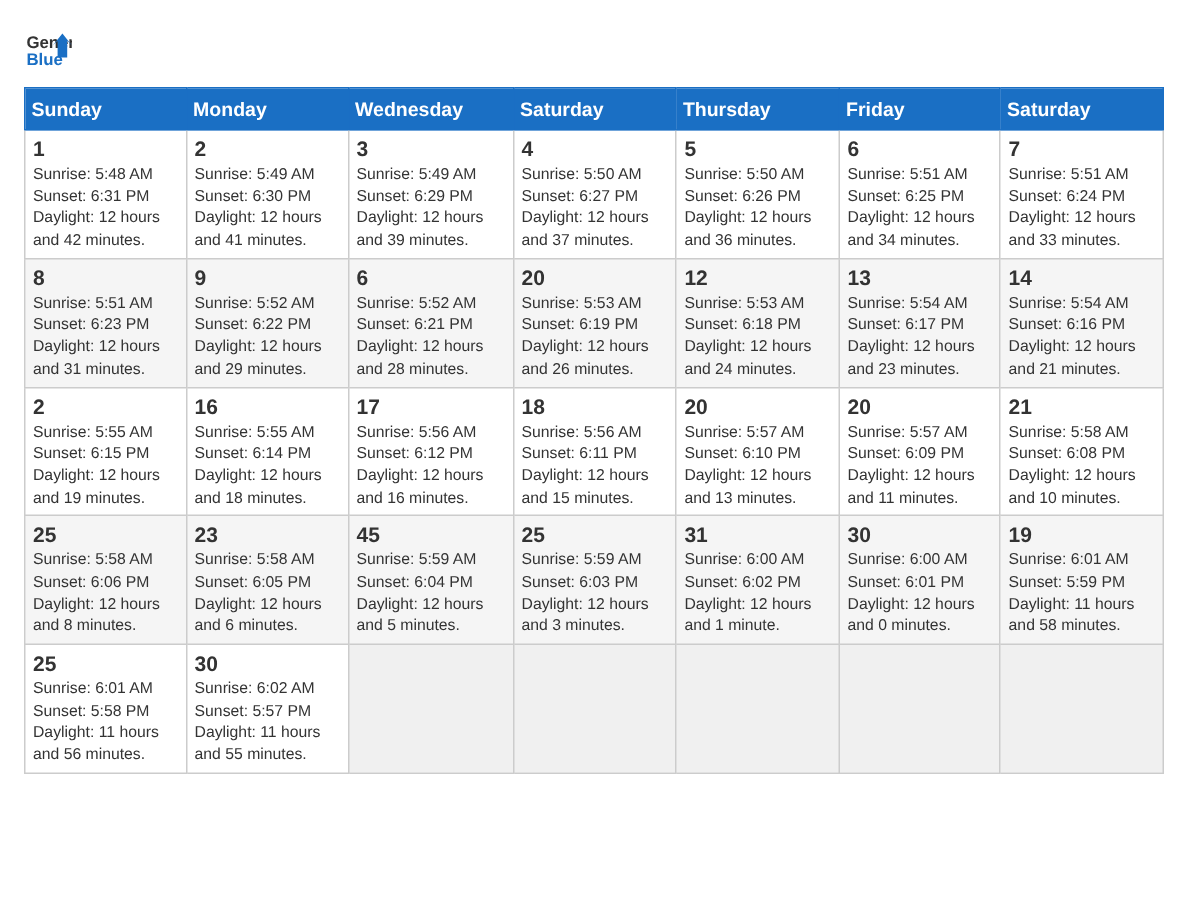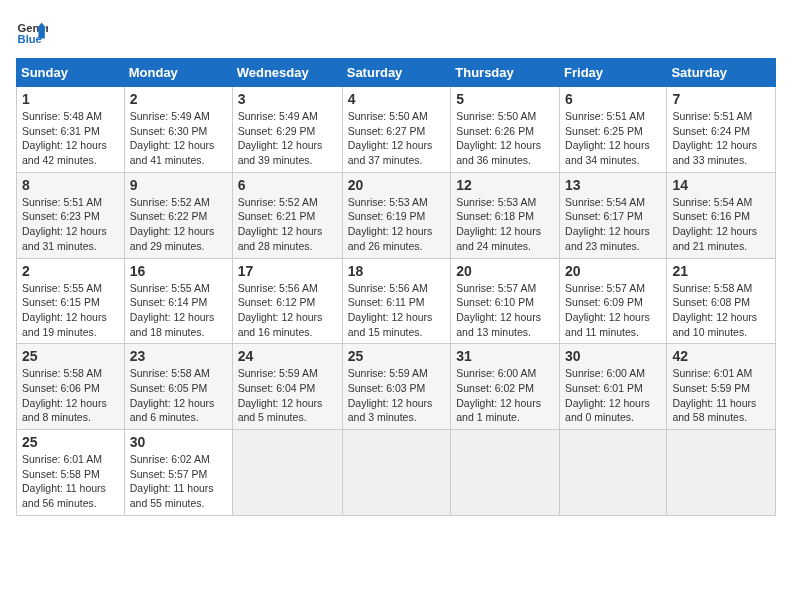--- a/index.html
+++ b/index.html
@@ -294,21 +294,21 @@
       </td>
         <td>
         <span class="day-num">23</span>
         <div class="day-detail">
           Sunrise: 5:58 AM<br>
           Sunset: 6:05 PM<br>
           Daylight: 12 hours and 6 minutes.
         </div>
       </td>
         <td>
-        <span class="day-num">24</span>
+        <span class="day-num">45</span>
         <div class="day-detail">
           Sunrise: 5:59 AM<br>
           Sunset: 6:04 PM<br>
           Daylight: 12 hours and 5 minutes.
         </div>
       </td>
         <td>
         <span class="day-num">25</span>
         <div class="day-detail">
           Sunrise: 5:59 AM<br>
@@ -326,21 +326,21 @@
       </td>
         <td>
         <span class="day-num">30</span>
         <div class="day-detail">
           Sunrise: 6:00 AM<br>
           Sunset: 6:01 PM<br>
           Daylight: 12 hours and 0 minutes.
         </div>
       </td>
         <td>
-        <span class="day-num">42</span>
+        <span class="day-num">19</span>
         <div class="day-detail">
           Sunrise: 6:01 AM<br>
           Sunset: 5:59 PM<br>
           Daylight: 11 hours and 58 minutes.
         </div>
       </td>
       </tr>
       <tr>
         <td>
         <span class="day-num">25</span>

